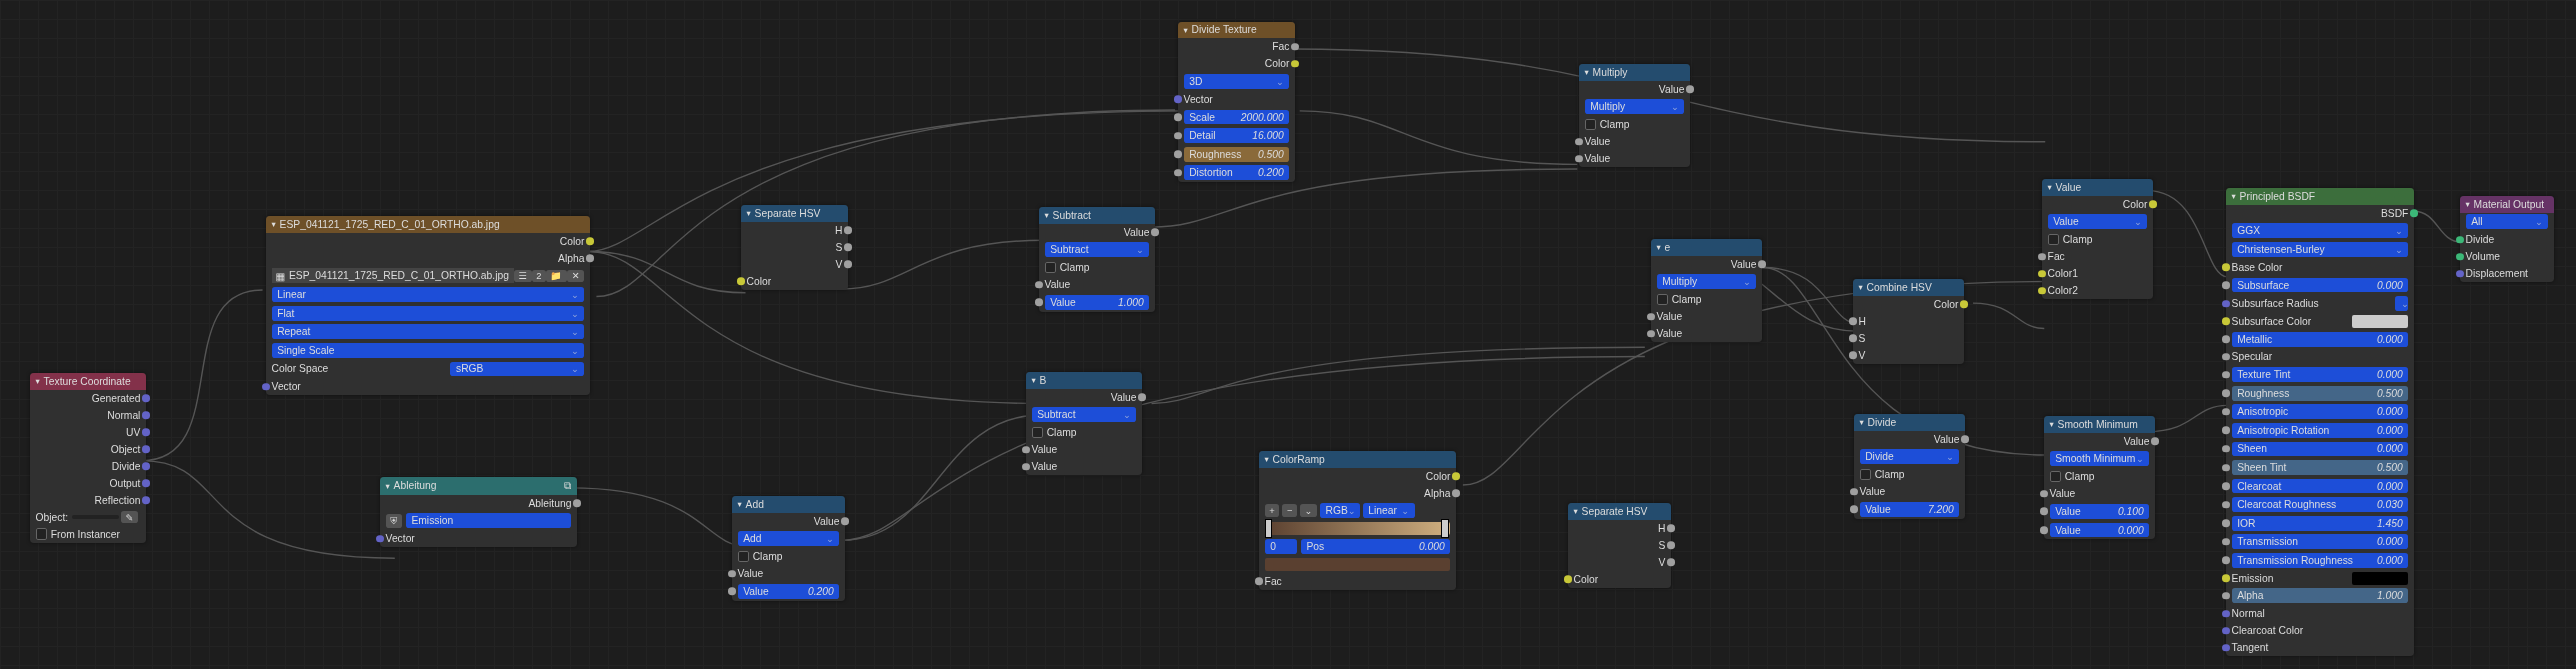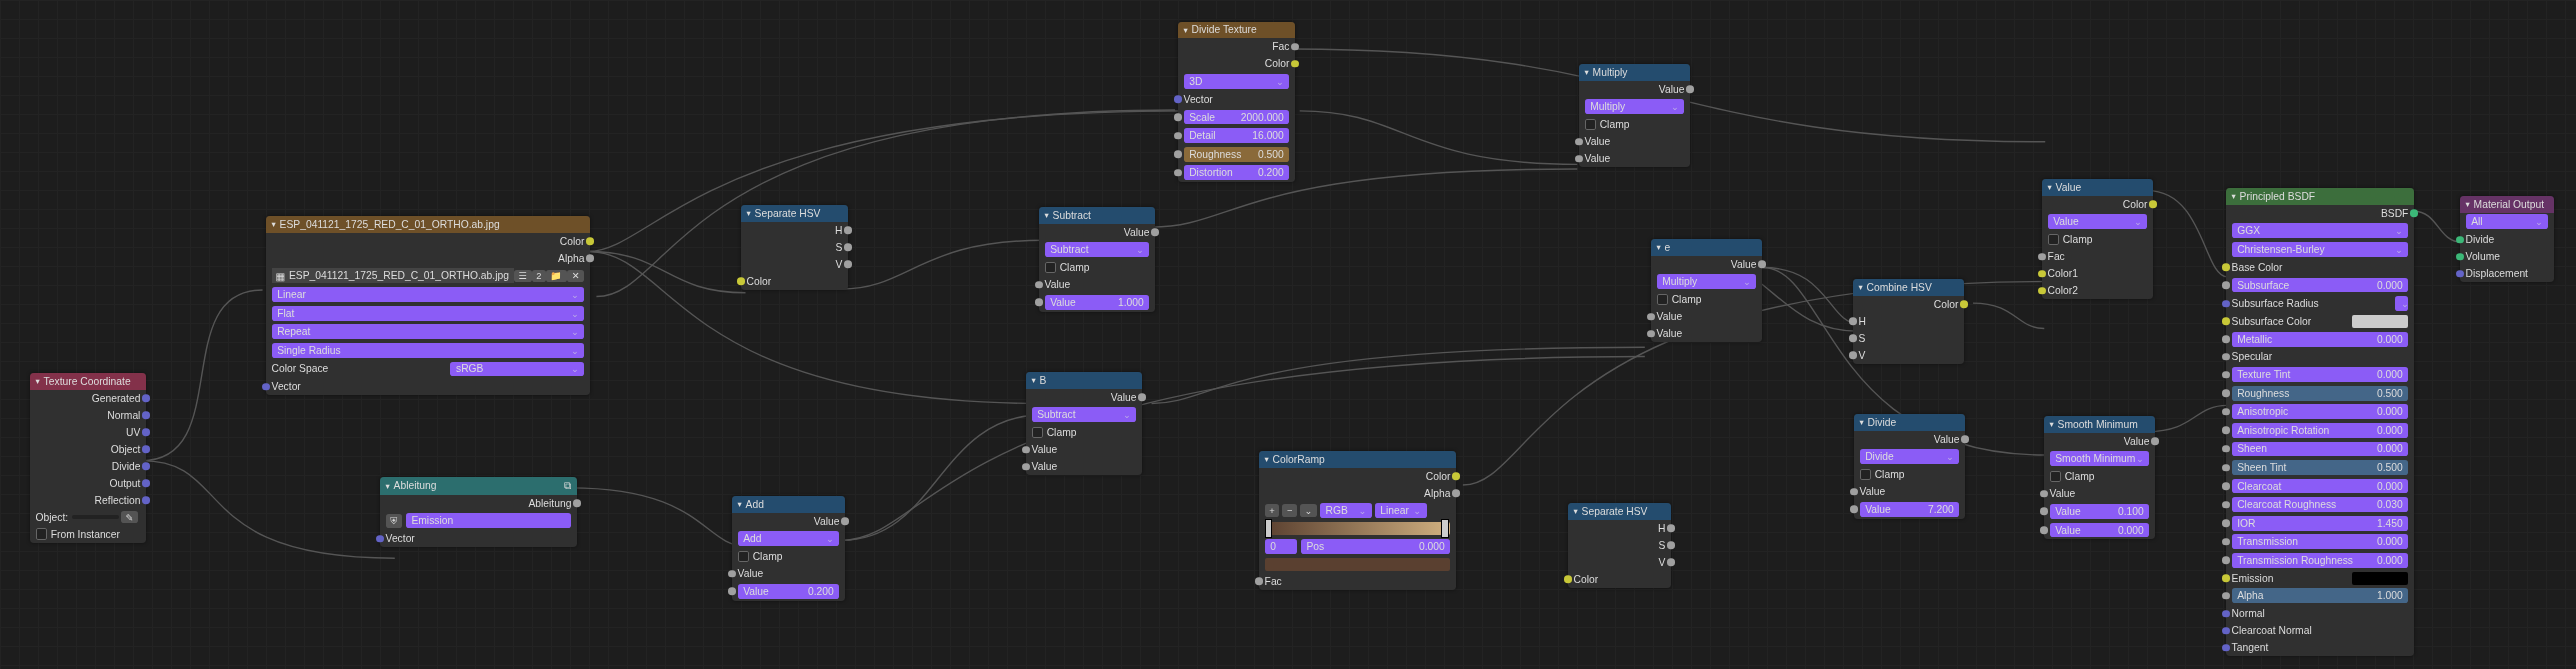--- a/index.html
+++ b/index.html
@@ -20,25 +20,25 @@
 .row { display: flex; align-items: center; padding: 1.9px 5.6px; position: relative; min-height: 17px; }
 .row.right { justify-content: flex-end; }
 .row.split { justify-content: space-between; }
 .sock { width: 7.5px; height: 7.5px; border-radius: 50%; position: absolute; top: 50%; transform: translateY(-50%); }
 .sock.in { left: -3.8px; }
 .sock.out { right: -3.8px; }
 .s-grey { background: #a0a0a0; }
 .s-yellow { background: #c8c838; }
 .s-purple { background: #6363c7; }
 .s-green { background: #3cb878; }
-.field { background: #8b5cf6; border-radius: 2.8px; padding: 1.9px 5.6px; display: flex; justify-content: space-between; align-items: center; width: 100%; }
+.field { background: #1d4ed8; border-radius: 2.8px; padding: 1.9px 5.6px; display: flex; justify-content: space-between; align-items: center; width: 100%; }
 .field.dd::after { content: "⌄"; font-size: 9.4px; opacity: .6; }
 .field.hl-blue { background: #446688; }
 .field.hl-orange { background: #8a6a3a; }
-.val { text-align: center; }
+.val { text-align: center; font-style: italic; }
 .chk { display: inline-block; width: 11.3px; height: 11.3px; background: #222; border: 0.9px solid #666; border-radius: 1.9px; margin-right: 3.8px; }
 .iconbtn { background: #545454; border-radius: 2.8px; padding: 0.9px 4.7px; font-size: 9.4px; }
 .imgprev { width: 100%; height: 15px; background: #444; display: flex; align-items: center; gap: 3.8px; padding: 0 3.8px; }
 .colorswatch { width: 56px; height: 13px; border-radius: 1.9px; }
 .ramp { height: 13px; background: linear-gradient(to right, #5a4030, #d0b080); border-radius: 1.9px; margin: 1.9px 5.6px; position: relative; }
 .ramp .stop { position: absolute; top: -2.8px; width: 7.5px; height: 19px; background: #ccc; border: 0.9px solid #000; }
 </style>
 </head>
 <body>
 
@@ -144,21 +144,21 @@
         <span>Flat</span>
       </div>
     </div>
   <div class="row">
       <div class="field dd">
         <span>Repeat</span>
       </div>
     </div>
   <div class="row">
       <div class="field dd">
-        <span>Single Radius</span>
+        <span>Single Scale</span>
       </div>
     </div>
   <div class="row split">
       <span>Color Space</span>
       <div class="field dd" style="width:134px">
         <span>sRGB</span>
       </div>
     </div>
   <div class="row">
       <span class="sock in s-purple"></span>
@@ -363,21 +363,21 @@
       <span class="sock out s-yellow"></span>
     </div>
   <div class="row right">
       <span>Alpha</span>
       <span class="sock out s-grey"></span>
     </div>
   <div class="row" style="gap:2.8px">
     <span class="iconbtn">+</span>
     <span class="iconbtn">−</span>
     <span class="iconbtn">⌄</span>
-    <div class="field dd" style="width:52px">
+    <div class="field dd" style="width:40px">
         <span>RGB</span>
       </div>
     <div class="field dd" style="width:52px">
         <span>Linear</span>
       </div>
   </div>
   <div class="ramp">
     <div class="stop" style="left:0%"></div>
       <div class="stop" style="left:95%"></div>
   </div>
@@ -741,21 +741,21 @@
         <span>Alpha</span>
         <span class="val">1.000</span>
       </div>
     </div>
   <div class="row">
       <span class="sock in s-purple"></span>
       <span>Normal</span>
     </div>
   <div class="row">
       <span class="sock in s-purple"></span>
-      <span>Clearcoat Normal</span>
+      <span>Clearcoat Color</span>
     </div>
   <div class="row">
       <span class="sock in s-purple"></span>
       <span>Tangent</span>
     </div>
 </div>
 
 <div class="node" style="left:2460px; top:196px; width:94px;">
   <div class="node-header hdr-purple">
       <span class="tri">▾</span>

